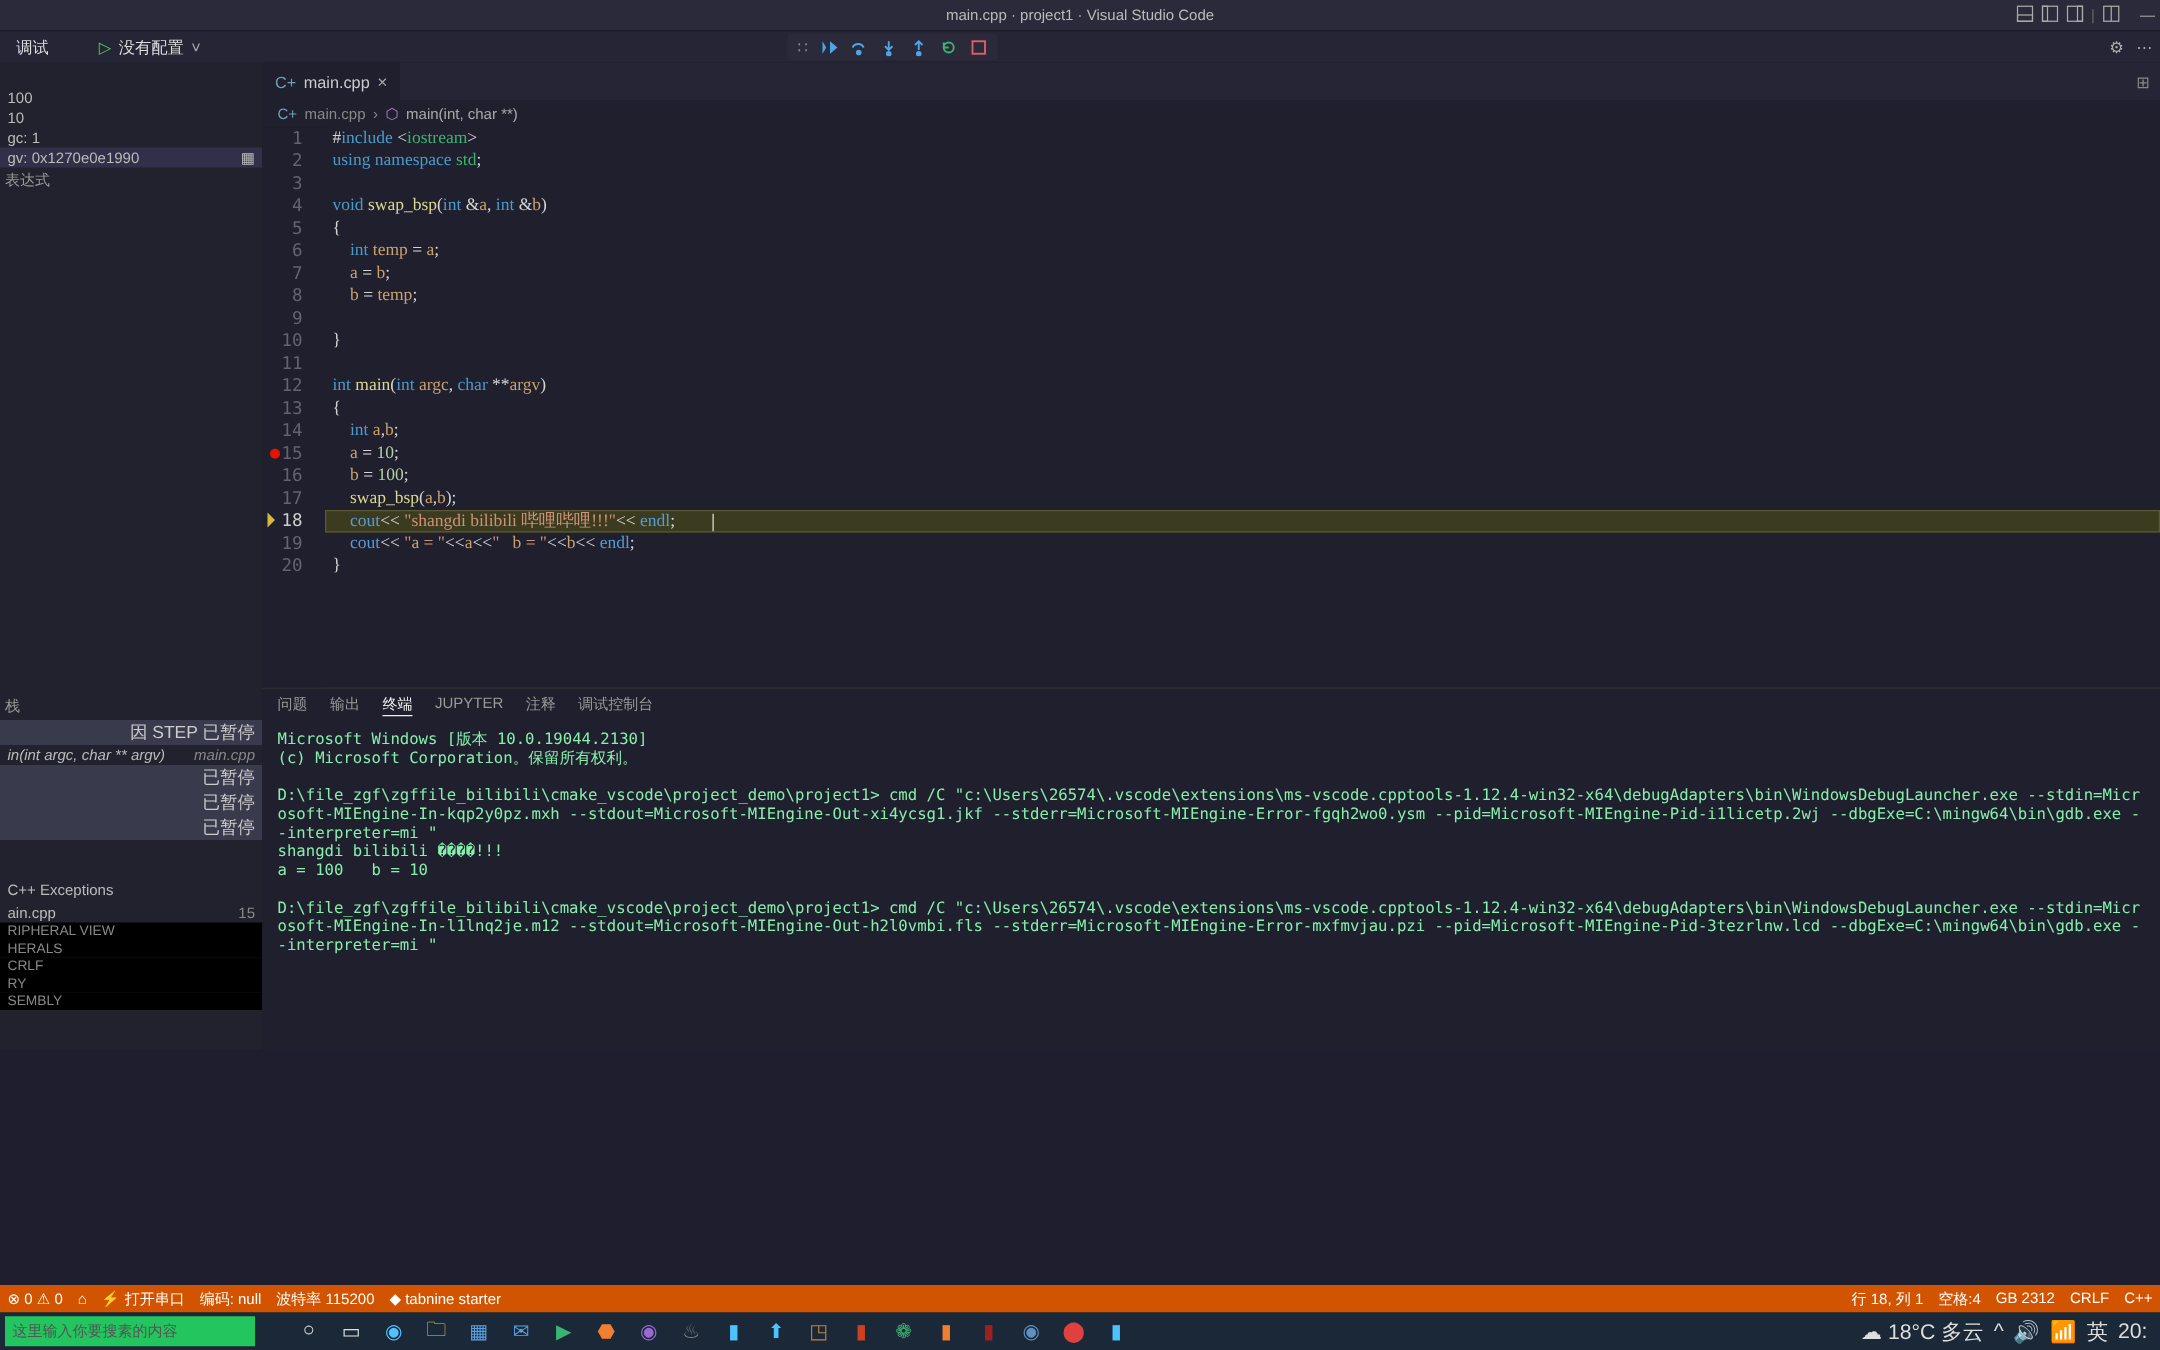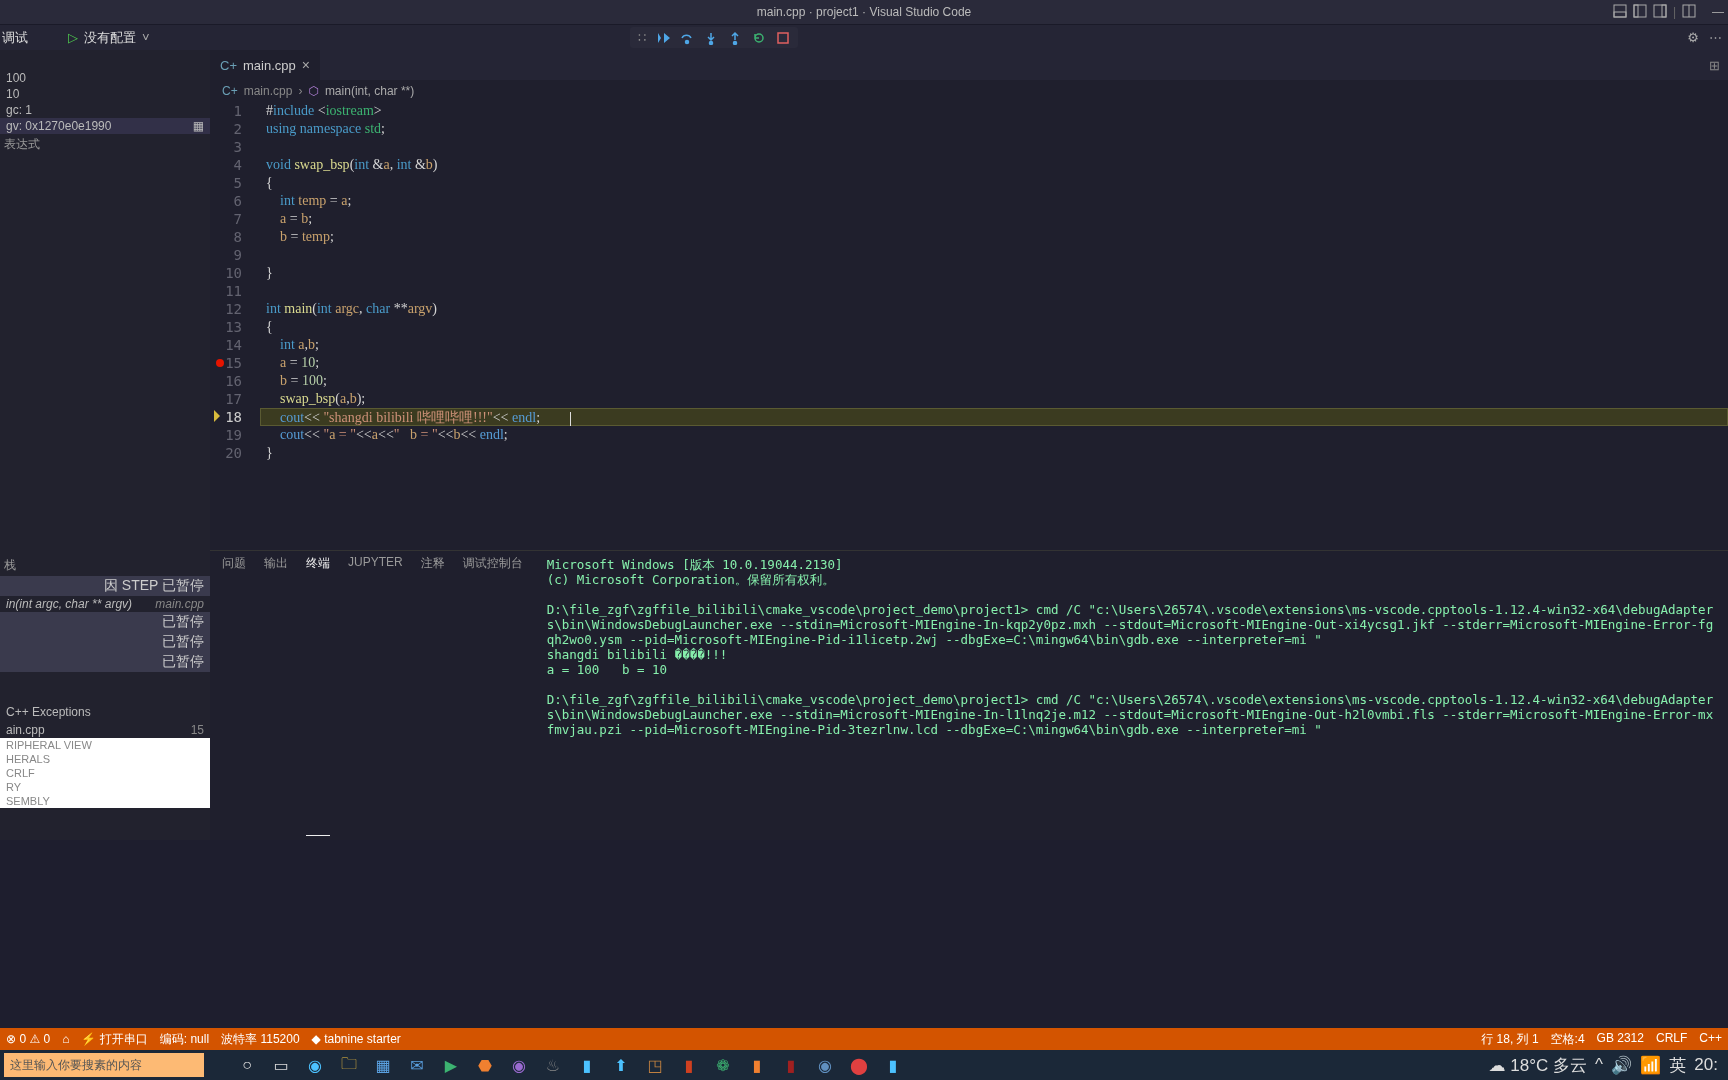--- a/index.html
+++ b/index.html
@@ -50,21 +50,21 @@
   color:#bbb;
   overflow:hidden;
 }
 .sidebar .var-row { padding:1px 6px; white-space:pre; }
 .sidebar .var-row.hl { background:#323048; display:flex; justify-content:space-between; }
 .sidebar .hdr { padding:2px 4px; color:#999; }
 .sidebar .stack-pause { background:#3a3a4d; font-size:14px; text-align:right; padding:1px 6px; color:#ccc; }
 .sidebar .stack-row { display:flex; justify-content:space-between; padding:1px 6px;font-style:italic; }
 .sidebar .cpp-ex { padding:3px 6px; }
 .sidebar .bp-row { display:flex; justify-content:space-between; padding:1px 6px; }
-.sidebar .section-row { background:#ffffff; padding:1px 6px; font-size:11px; color:#888; }
+.sidebar .section-row { background:#000000; padding:1px 6px; font-size:11px; color:#888; }
 .editor-area {
   flex:1;
   display:flex;
   flex-direction:column;
   background:#1f1f2d;
 }
 .tabs {
   height: 30px;
   background:#252535;
   display:flex;
@@ -134,21 +134,21 @@
 .code-body { flex:1; padding-left:6px; white-space:pre; color:#d4d4d4;font-family:Liberation Serif, serif; }
 .code-body .row { height:18px; }
 .code-body .row.current { background:#3b3b20; border:1px solid #5a5a32; margin-left:-6px; padding-left:5px; }
 .k{color:#4a9bc9;} .t{color:#3cb371;} .f{color:#d9d98f;} .p{color:#c9a26d;} .s{color:#ce9178;} .c{color:#569cd6;} .n{color:#b5cea8;}
 .cursor { display:inline-block; width:1px; height:14px; background:#ddd; vertical-align:middle; margin-left:30px; }
 .panel {
   height: 290px;
   background:#1f1f2d;
   border-top:1px solid #333;
   display:flex;
-  flex-direction:row;
+  flex-direction:column;
 }
 .panel-tabs {
   display:flex;
   gap:18px;
   padding:4px 12px;
   font-size:12px;
   color:#999;
 }
 .panel-tabs .ptab.active { color:#eee; border-bottom:1px solid #eee; }
 .term {
@@ -181,21 +181,21 @@
   height:30px;
   background:#1b2838;
   display:flex;
   align-items:center;
   padding:0 4px;
   gap:4px;
 }
 .taskbar .search {
   flex:0 0 200px;
   height:24px;
-  background:#fdba74;
+  background:#22c55e;
   color:#555;
   font-size:12px;
   padding:0 6px;
   display:flex;
   align-items:center;
 }
 .taskbar .ticon {
   width:30px; height:24px;
   display:flex; align-items:center; justify-content:center;
   color:#ddd; font-size:16px;
@@ -224,21 +224,21 @@
     <span><svg width="14" height="14" fill="none" stroke="#aaa">
           <rect x="1" y="1" width="12" height="12"></rect>
           <line x1="7" y1="1" x2="7" y2="13"></line>
         </svg></span>
     <span style="margin-left:10px">—</span>
   </div>
 </div>
 
 <div class="toolbar2">
   <div class="left">
-    <span class="label" style="margin-left:0">调试</span>
+    <span class="label" style="margin-left:11px">调试</span>
     <span style="color:#4ec94e; margin-left:34px;">▷</span>
     <span class="label">没有配置</span>
     <span style="color:#aaa">˅</span>
   </div>
   <div class="icons">
     <span>⚙</span>
     <span>⋯</span>
   </div>
 </div>
 

